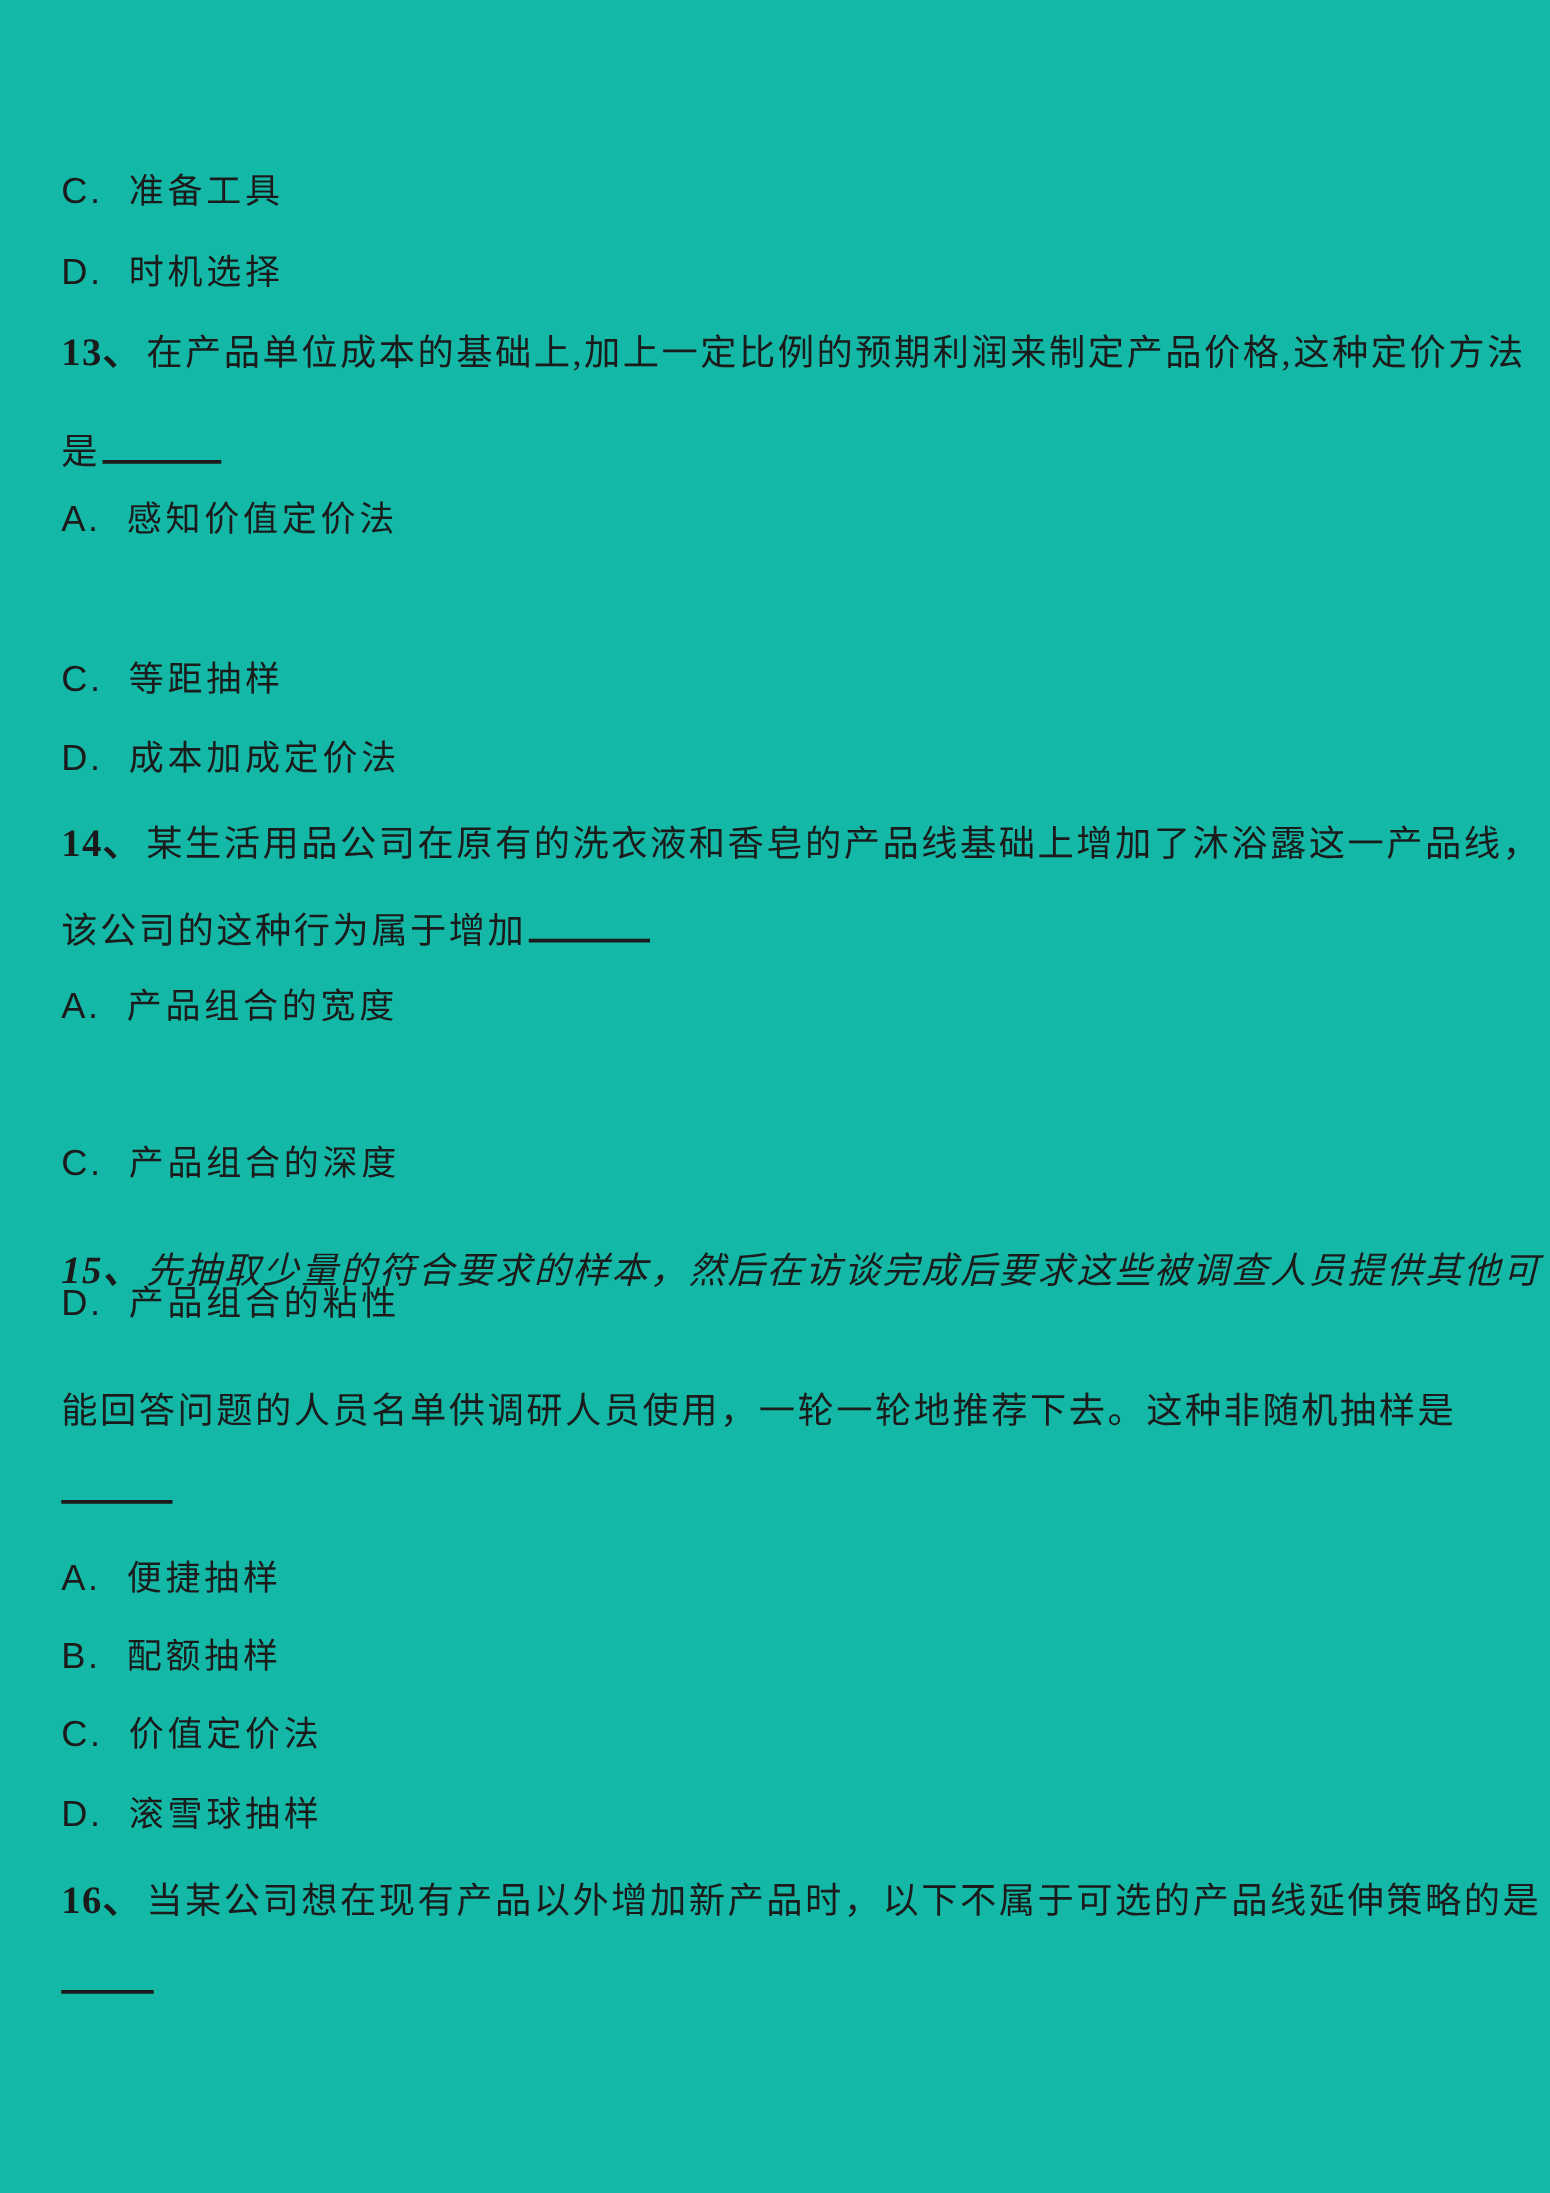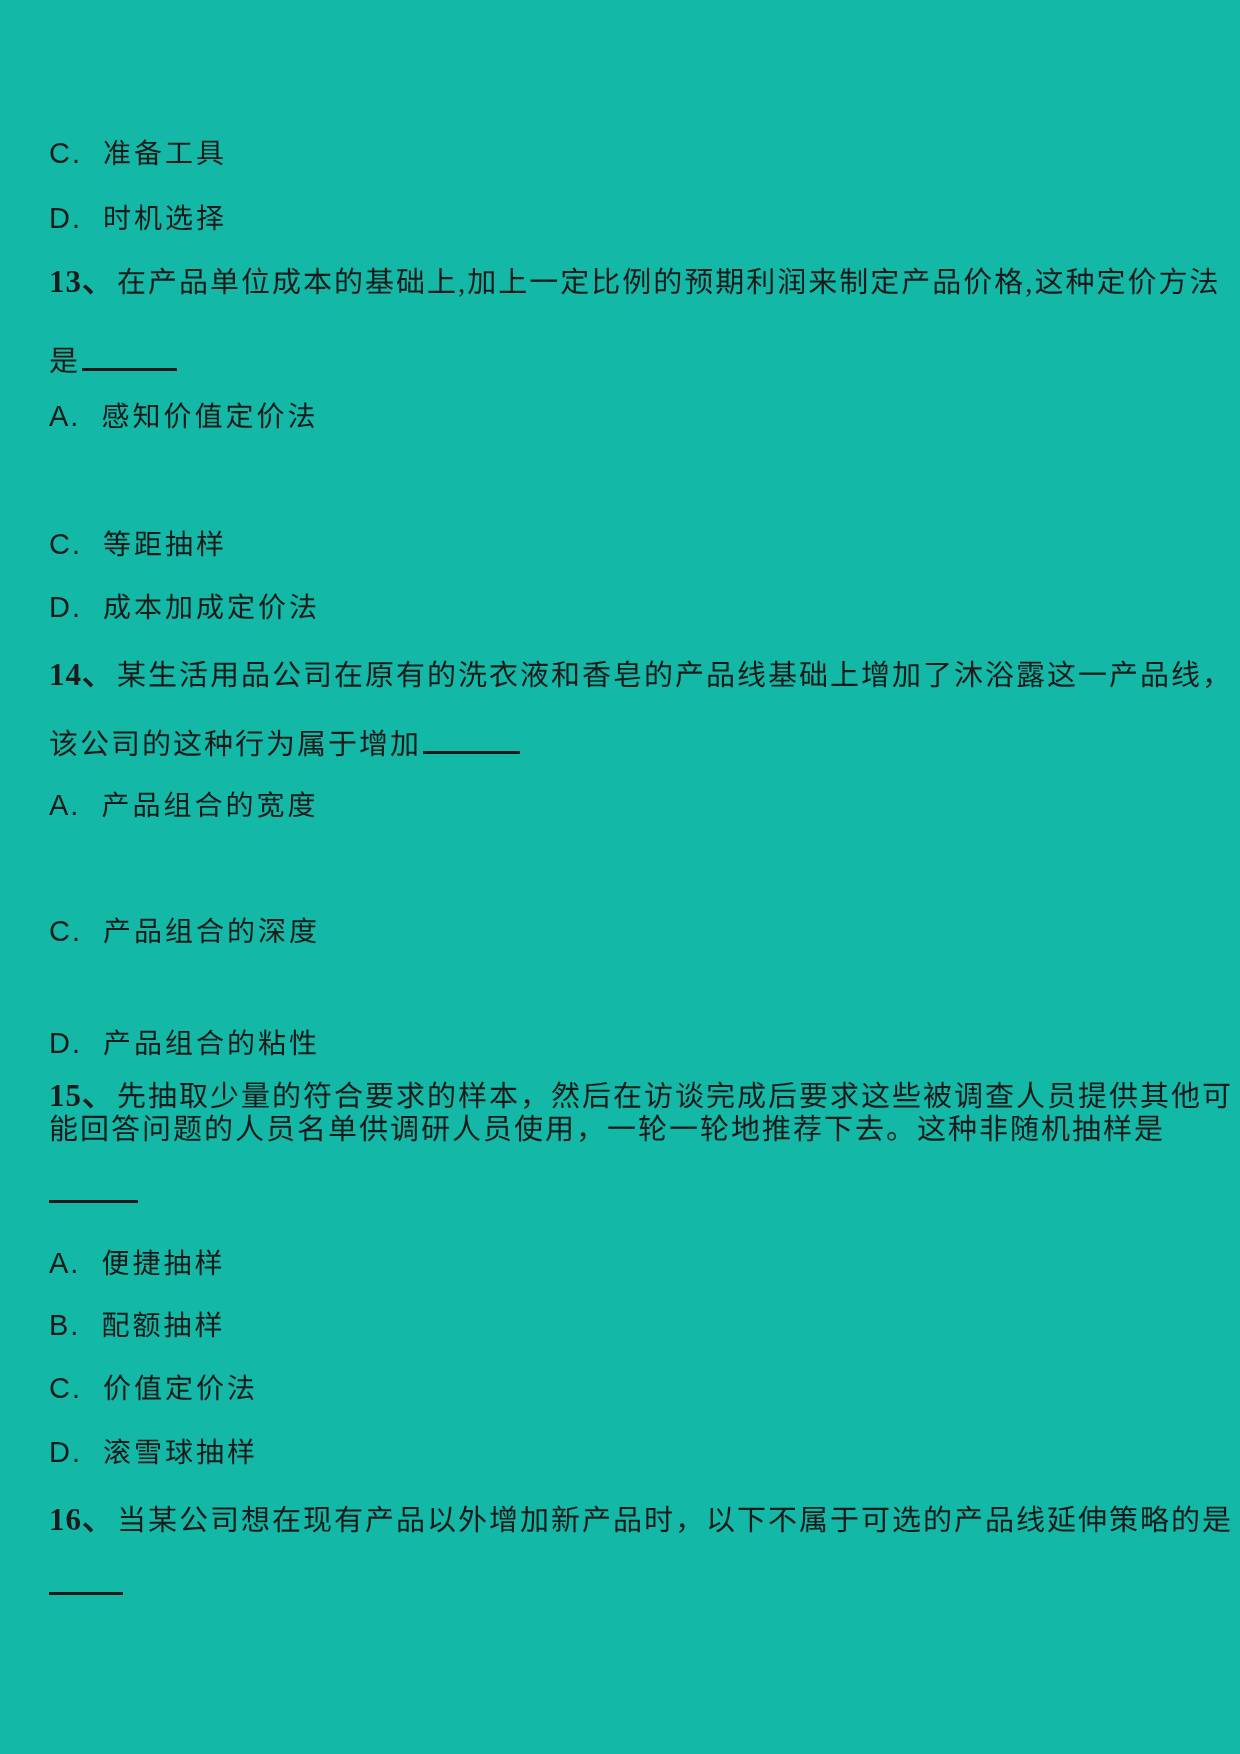--- a/index.html
+++ b/index.html
@@ -73,21 +73,21 @@
     <div class="line" style="top: 262px;"><span class="q-label">13、</span><span class="zh q-text">在产品单位成本的基础上,加上一定比例的预期利润来制定产品价格,这种定价方法</span></div>
     <div class="line" style="top: 336px;"><span class="zh q-text">是</span><span class="blank-inline" style="width: 95px;"></span></div>
     <div class="line" style="top: 396px;"><span class="opt-label">A.</span><span class="zh">感知价值定价法</span></div>
     <div class="line" style="top: 524px;"><span class="opt-label">C.</span><span class="zh">等距抽样</span></div>
     <div class="line" style="top: 559px; margin-top: 28px;"><span class="opt-label">D.</span><span class="zh">成本加成定价法</span></div>
     <div class="line" style="top: 655px;"><span class="q-label">14、</span><span class="zh q-text">某生活用品公司在原有的洗衣液和香皂的产品线基础上增加了沐浴露这一产品线，</span></div>
     <div class="line" style="top: 719px;"><span class="zh q-text">该公司的这种行为属于增加</span><span class="blank-inline" style="width: 97px;"></span></div>
     <div class="line" style="top: 785px;"><span class="opt-label">A.</span><span class="zh">产品组合的宽度</span></div>
     <div class="line" style="top: 911px;"><span class="opt-label">C.</span><span class="zh">产品组合的深度</span></div>
     <div class="line" style="top: 1023px;"><span class="opt-label">D.</span><span class="zh">产品组合的粘性</span></div>
-    <div class="line" style="top: 1076px;"><span class="q-label">15、</span><span class="zh q-text">先抽取少量的符合要求的样本，然后在访谈完成后要求这些被调查人员提供其他可</span></div>
+    <div class="line" style="top: 996px; font-style: italic;"><span class="q-label">15、</span><span class="zh q-text">先抽取少量的符合要求的样本，然后在访谈完成后要求这些被调查人员提供其他可</span></div>
     <div class="line" style="top: 1109px;"><span class="zh q-text">能回答问题的人员名单供调研人员使用，一轮一轮地推荐下去。这种非随机抽样是</span></div>
     <div class="blank-standalone" style="top: 1200px; width: 89px;"></div>
     <div class="line" style="top: 1243px;"><span class="opt-label">A.</span><span class="zh">便捷抽样</span></div>
     <div class="line" style="top: 1305px;"><span class="opt-label">B.</span><span class="zh">配额抽样</span></div>
     <div class="line" style="top: 1368px;"><span class="opt-label">C.</span><span class="zh">价值定价法</span></div>
     <div class="line" style="top: 1432px;"><span class="opt-label">D.</span><span class="zh">滚雪球抽样</span></div>
     <div class="line" style="top: 1500px;"><span class="q-label">16、</span><span class="zh q-text">当某公司想在现有产品以外增加新产品时，以下不属于可选的产品线延伸策略的是</span></div>
     <div class="blank-standalone" style="top: 1592px; width: 74px;"></div>
   </div>
 

